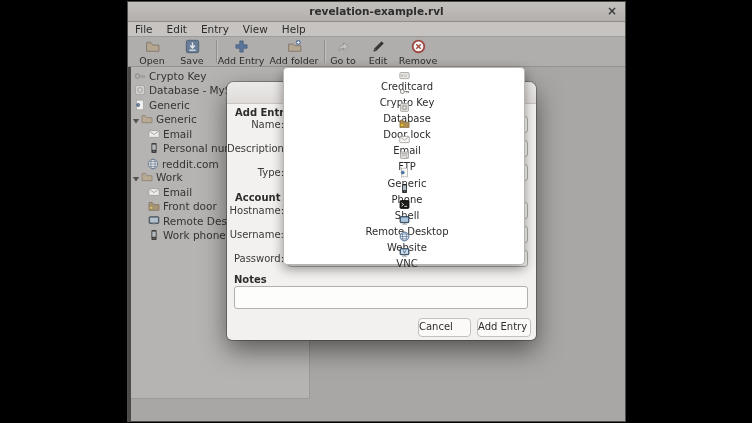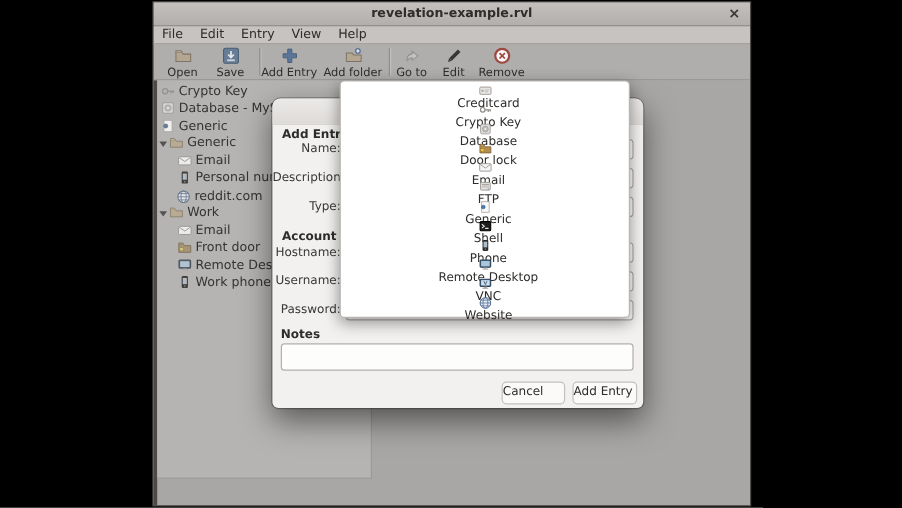--- a/index.html
+++ b/index.html
@@ -338,64 +338,64 @@
           <svg viewBox="0 0 12 12">
             <rect x="2.6" y="1.2" width="6.8" height="9.6" fill="#fbfaf8" stroke="#a29f9b" stroke-width=".7"></rect>
             <circle cx="4.1" cy="6" r="1.7" fill="#4a78b0" stroke="#2f5580" stroke-width=".5"></circle>
           </svg>
         </span>
         <span>Generic</span>
       </div>
       <div class="type-item">
         <span class="icon">
           <svg viewBox="0 0 12 12">
+            <rect x="3.4" y="1" width="5.2" height="10" rx="1" fill="#2b2a29"></rect>
+            <rect x="4.3" y="2.6" width="3.4" height="5.2" fill="#aebdca"></rect>
+            <circle cx="6" cy="9.4" r=".7" fill="#7a7978"></circle>
+          </svg>
+        </span>
+        <span>Phone</span>
+      </div>
+      <div class="type-item">
+        <span class="icon">
+          <svg viewBox="0 0 12 12">
             <rect x="1.2" y="1.8" width="9.6" height="8.4" rx=".9" fill="#1d1c1b" stroke="#000"></rect>
             <path d="M2.8 4.2 5 6 2.8 7.8" fill="none" stroke="#e8e8e8" stroke-width="1"></path>
             <path d="M5.8 8h3" stroke="#e8e8e8" stroke-width="1"></path>
           </svg>
         </span>
         <span>Shell</span>
-      </div>
-      <div class="type-item">
-        <span class="icon">
-          <svg viewBox="0 0 12 12">
-            <rect x="3.4" y="1" width="5.2" height="10" rx="1" fill="#2b2a29"></rect>
-            <rect x="4.3" y="2.6" width="3.4" height="5.2" fill="#aebdca"></rect>
-            <circle cx="6" cy="9.4" r=".7" fill="#7a7978"></circle>
-          </svg>
-        </span>
-        <span>Phone</span>
       </div>
       <div class="type-item">
         <span class="icon">
           <svg viewBox="0 0 12 12">
             <rect x="1.2" y="1.8" width="9.6" height="6.6" rx=".8" fill="#44617e" stroke="#2c4358"></rect>
             <rect x="2.1" y="2.7" width="7.8" height="4.8" fill="#a9c6de"></rect>
             <rect x="4.6" y="8.4" width="2.8" height="1.2" fill="#8f8c88"></rect>
             <rect x="3.4" y="9.6" width="5.2" height="1" fill="#b0ada9"></rect>
           </svg>
         </span>
         <span>Remote Desktop</span>
+      </div>
+      <div class="type-item">
+        <span class="icon">
+          <svg viewBox="0 0 12 12">
+            <circle cx="6" cy="6" r="4.8" fill="#e9eef5" stroke="#4f6f94" stroke-width=".9"></circle>
+            <ellipse cx="6" cy="6" rx="2.2" ry="4.8" fill="none" stroke="#4f6f94" stroke-width=".7"></ellipse>
+            <path d="M1.2 6h9.6M2 3.4h8M2 8.6h8" stroke="#4f6f94" stroke-width=".7" fill="none"></path>
+          </svg>
+        </span>
+        <span>Website</span>
       </div>
       <div class="type-item">
         <span class="icon">
           <svg viewBox="0 0 12 12">
             <rect x="1.2" y="1.8" width="9.6" height="6.6" rx=".8" fill="#44617e" stroke="#2c4358"></rect>
             <rect x="2.1" y="2.7" width="7.8" height="4.8" fill="#cfe0ee"></rect>
             <path d="M4.6 3.6 6 6.6l1.4-3" fill="none" stroke="#44617e" stroke-width=".9"></path>
             <rect x="4.6" y="8.4" width="2.8" height="1.2" fill="#8f8c88"></rect>
             <rect x="3.4" y="9.6" width="5.2" height="1" fill="#b0ada9"></rect>
           </svg>
         </span>
         <span>VNC</span>
       </div>
-      <div class="type-item">
-        <span class="icon">
-          <svg viewBox="0 0 12 12">
-            <circle cx="6" cy="6" r="4.8" fill="#e9eef5" stroke="#4f6f94" stroke-width=".9"></circle>
-            <ellipse cx="6" cy="6" rx="2.2" ry="4.8" fill="none" stroke="#4f6f94" stroke-width=".7"></ellipse>
-            <path d="M1.2 6h9.6M2 3.4h8M2 8.6h8" stroke="#4f6f94" stroke-width=".7" fill="none"></path>
-          </svg>
-        </span>
-        <span>Website</span>
-      </div>
     </div>
 </div>
 
 </body></html>

